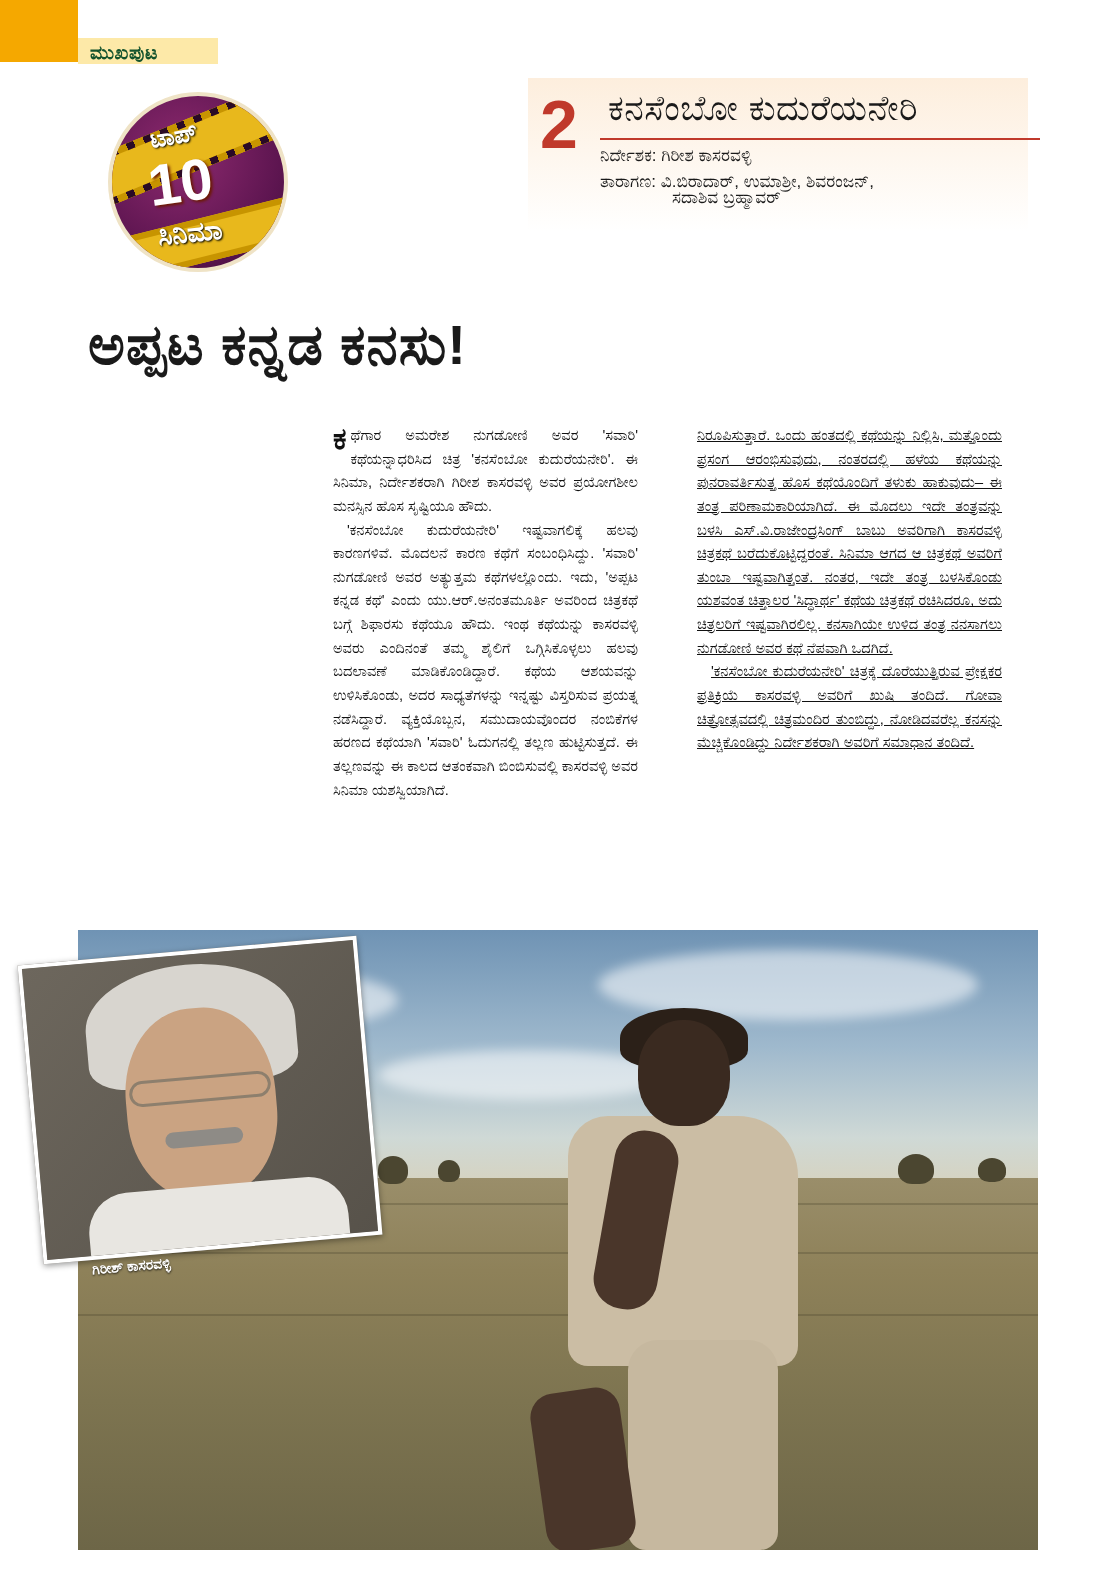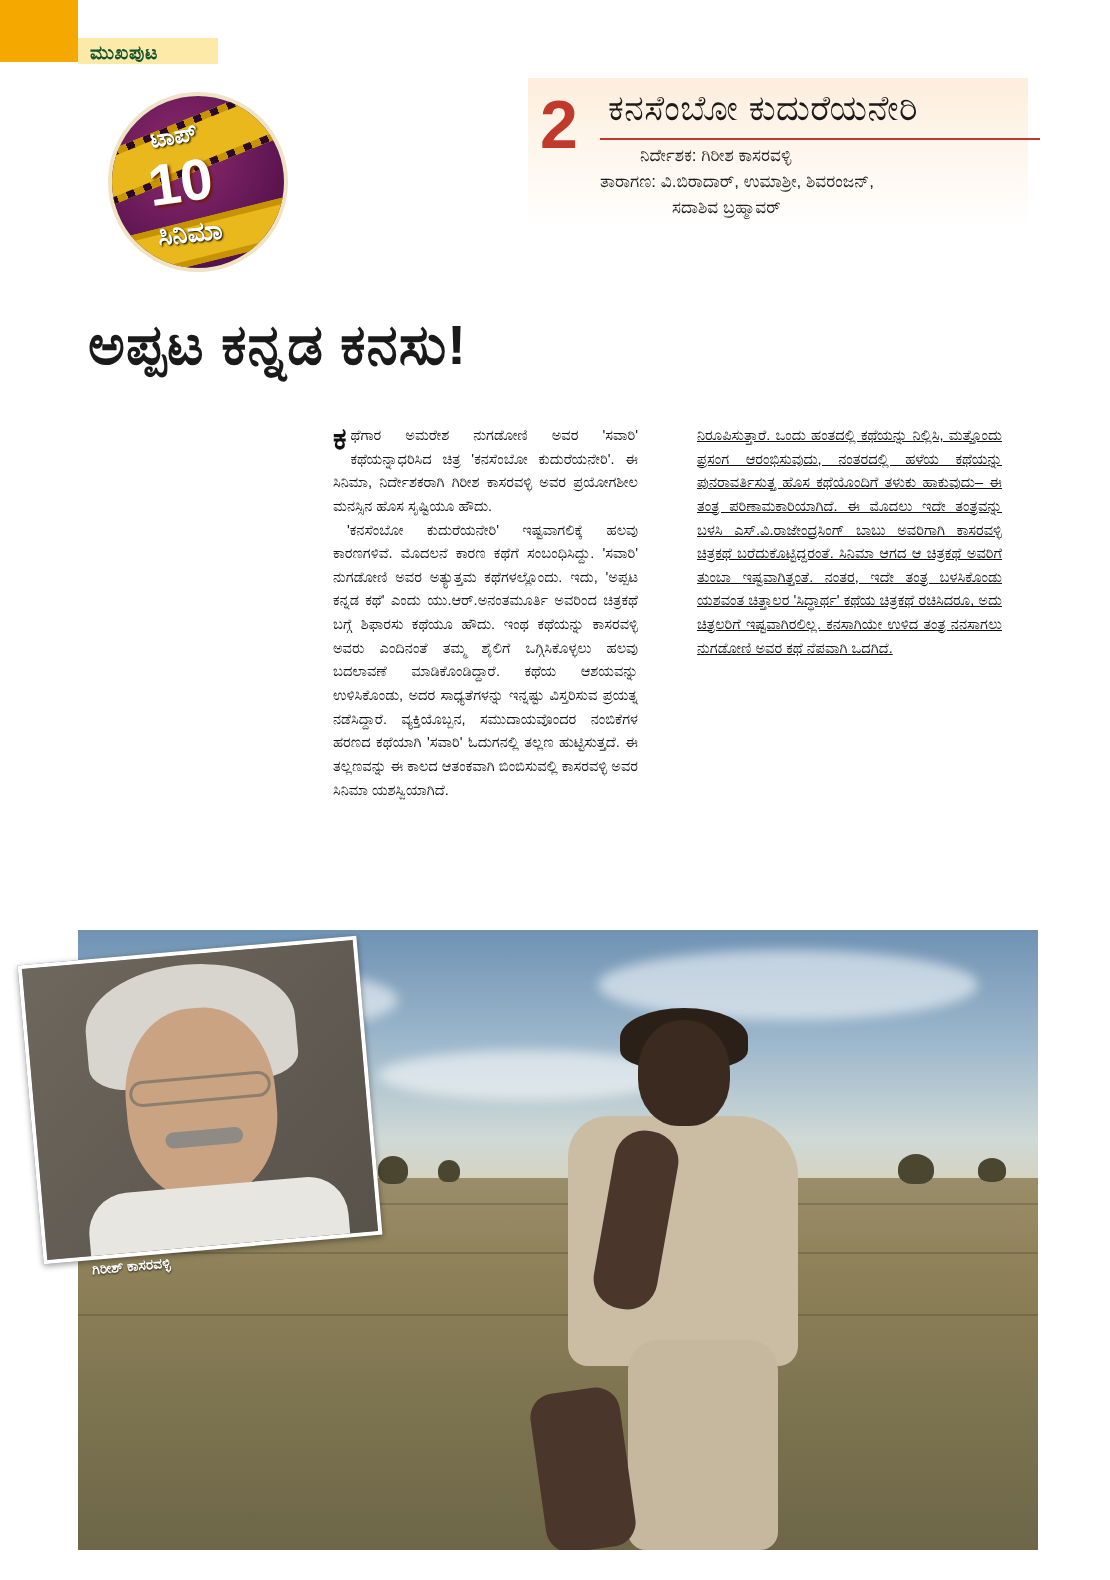--- a/index.html
+++ b/index.html
@@ -128,23 +128,23 @@
     left: 600px; top: 138px;
     width: 440px; height: 2px;
     background: #c0392b;
   }
   .credit-line {
     position: absolute;
     left: 600px;
     font-size: 17px;
     color: #1a1a1a;
   }
-  .credit-director { top: 146px; margin-left: 40px; }
+  .credit-director { top: 146px; }
   .credit-cast { top: 172px; }
-  .credit-cast2 { top: 198px; left: 672px; }
+  .credit-cast2 { top: 188px; left: 672px; }
 
   
   .headline {
     position: absolute;
     left: 88px; top: 312px;
     font-size: 56px;
     font-weight: bold;
     color: #1a1a1a;
     letter-spacing: 1px;
   }
@@ -332,20 +332,21 @@
 
 <div class="col col-left">
   <p class="first">
     <span class="dropcap">ಕ</span><span>ಥೆಗಾರ ಅಮರೇಶ ನುಗಡೋಣಿ ಅವರ 'ಸವಾರಿ' ಕಥೆಯನ್ನಾಧರಿಸಿದ ಚಿತ್ರ 'ಕನಸೆಂಬೋ ಕುದುರೆಯನೇರಿ'. ಈ ಸಿನಿಮಾ, ನಿರ್ದೇಶಕರಾಗಿ ಗಿರೀಶ ಕಾಸರವಳ್ಳಿ ಅವರ ಪ್ರಯೋಗಶೀಲ ಮನಸ್ಸಿನ ಹೊಸ ಸೃಷ್ಟಿಯೂ ಹೌದು.</span>
   </p>
   <p><span>'ಕನಸೆಂಬೋ ಕುದುರೆಯನೇರಿ' ಇಷ್ಟವಾಗಲಿಕ್ಕೆ ಹಲವು ಕಾರಣಗಳಿವೆ. ಮೊದಲನೆ ಕಾರಣ ಕಥೆಗೆ ಸಂಬಂಧಿಸಿದ್ದು. 'ಸವಾರಿ' ನುಗಡೋಣಿ ಅವರ ಅತ್ಯುತ್ತಮ ಕಥೆಗಳಲ್ಲೊಂದು. ಇದು, 'ಅಪ್ಪಟ ಕನ್ನಡ ಕಥೆ' ಎಂದು ಯು.ಆರ್.ಅನಂತಮೂರ್ತಿ ಅವರಿಂದ ಚಿತ್ರಕಥೆ ಬಗ್ಗೆ ಶಿಫಾರಸು ಕಥೆಯೂ ಹೌದು. ಇಂಥ ಕಥೆಯನ್ನು ಕಾಸರವಳ್ಳಿ ಅವರು ಎಂದಿನಂತೆ ತಮ್ಮ ಶೈಲಿಗೆ ಒಗ್ಗಿಸಿಕೊಳ್ಳಲು ಹಲವು ಬದಲಾವಣೆ ಮಾಡಿಕೊಂಡಿದ್ದಾರೆ. ಕಥೆಯ ಆಶಯವನ್ನು ಉಳಿಸಿಕೊಂಡು, ಅದರ ಸಾಧ್ಯತೆಗಳನ್ನು ಇನ್ನಷ್ಟು ವಿಸ್ತರಿಸುವ ಪ್ರಯತ್ನ ನಡೆಸಿದ್ದಾರೆ. ವ್ಯಕ್ತಿಯೊಬ್ಬನ, ಸಮುದಾಯವೊಂದರ ನಂಬಿಕೆಗಳ ಹರಣದ ಕಥೆಯಾಗಿ 'ಸವಾರಿ' ಓದುಗನಲ್ಲಿ ತಲ್ಲಣ ಹುಟ್ಟಿಸುತ್ತದೆ. ಈ ತಲ್ಲಣವನ್ನು ಈ ಕಾಲದ ಆತಂಕವಾಗಿ ಬಿಂಬಿಸುವಲ್ಲಿ ಕಾಸರವಳ್ಳಿ ಅವರ ಸಿನಿಮಾ ಯಶಸ್ವಿಯಾಗಿದೆ.</span></p>
 </div>
 
 <div class="col col-right">
   <p class="first"><span>ನಿರೂಪಿಸುತ್ತಾರೆ. ಒಂದು ಹಂತದಲ್ಲಿ ಕಥೆಯನ್ನು ನಿಲ್ಲಿಸಿ, ಮತ್ತೊಂದು ಪ್ರಸಂಗ ಆರಂಭಿಸುವುದು, ನಂತರದಲ್ಲಿ ಹಳೆಯ ಕಥೆಯನ್ನು ಪುನರಾವರ್ತಿಸುತ್ತ ಹೊಸ ಕಥೆಯೊಂದಿಗೆ ತಳುಕು ಹಾಕುವುದು– ಈ ತಂತ್ರ ಪರಿಣಾಮಕಾರಿಯಾಗಿದೆ. ಈ ಮೊದಲು ಇದೇ ತಂತ್ರವನ್ನು ಬಳಸಿ ಎಸ್.ವಿ.ರಾಜೇಂದ್ರಸಿಂಗ್ ಬಾಬು ಅವರಿಗಾಗಿ ಕಾಸರವಳ್ಳಿ ಚಿತ್ರಕಥೆ ಬರೆದುಕೊಟ್ಟಿದ್ದರಂತೆ. ಸಿನಿಮಾ ಆಗದ ಆ ಚಿತ್ರಕಥೆ ಅವರಿಗೆ ತುಂಬಾ ಇಷ್ಟವಾಗಿತ್ತಂತೆ. ನಂತರ, ಇದೇ ತಂತ್ರ ಬಳಸಿಕೊಂಡು ಯಶವಂತ ಚಿತ್ತಾಲರ 'ಸಿದ್ಧಾರ್ಥ' ಕಥೆಯ ಚಿತ್ರಕಥೆ ರಚಿಸಿದರೂ, ಅದು ಚಿತ್ರಲರಿಗೆ ಇಷ್ಟವಾಗಿರಲಿಲ್ಲ. ಕನಸಾಗಿಯೇ ಉಳಿದ ತಂತ್ರ ನನಸಾಗಲು ನುಗಡೋಣಿ ಅವರ ಕಥೆ ನೆಪವಾಗಿ ಒದಗಿದೆ.</span></p>
+  <p><span>'ಕನಸೆಂಬೋ ಕುದುರೆಯನೇರಿ' ಚಿತ್ರಕ್ಕೆ ದೊರೆಯುತ್ತಿರುವ ಪ್ರೇಕ್ಷಕರ ಪ್ರತಿಕ್ರಿಯೆ ಕಾಸರವಳ್ಳಿ ಅವರಿಗೆ ಖುಷಿ ತಂದಿದೆ. ಗೋವಾ ಚಿತ್ರೋತ್ಸವದಲ್ಲಿ ಚಿತ್ರಮಂದಿರ ತುಂಬಿದ್ದು, ನೋಡಿದವರೆಲ್ಲ ಕನಸನ್ನು ಮೆಚ್ಚಿಕೊಂಡಿದ್ದು ನಿರ್ದೇಶಕರಾಗಿ ಅವರಿಗೆ ಸಮಾಧಾನ ತಂದಿದೆ.</span></p>
 </div>
 
 <div class="photo-main">
   <div class="sky"></div>
   <div class="cloud" style="left:60px; top:40px; width:260px; height:60px;"></div>
   <div class="cloud" style="left:520px; top:20px; width:380px; height:70px;"></div>
   <div class="cloud" style="left:300px; top:120px; width:300px; height:50px;"></div>
   <div class="ground"></div>
   <div class="field-line" style="top:44%;"></div>
   <div class="field-line" style="top:52%;"></div>

